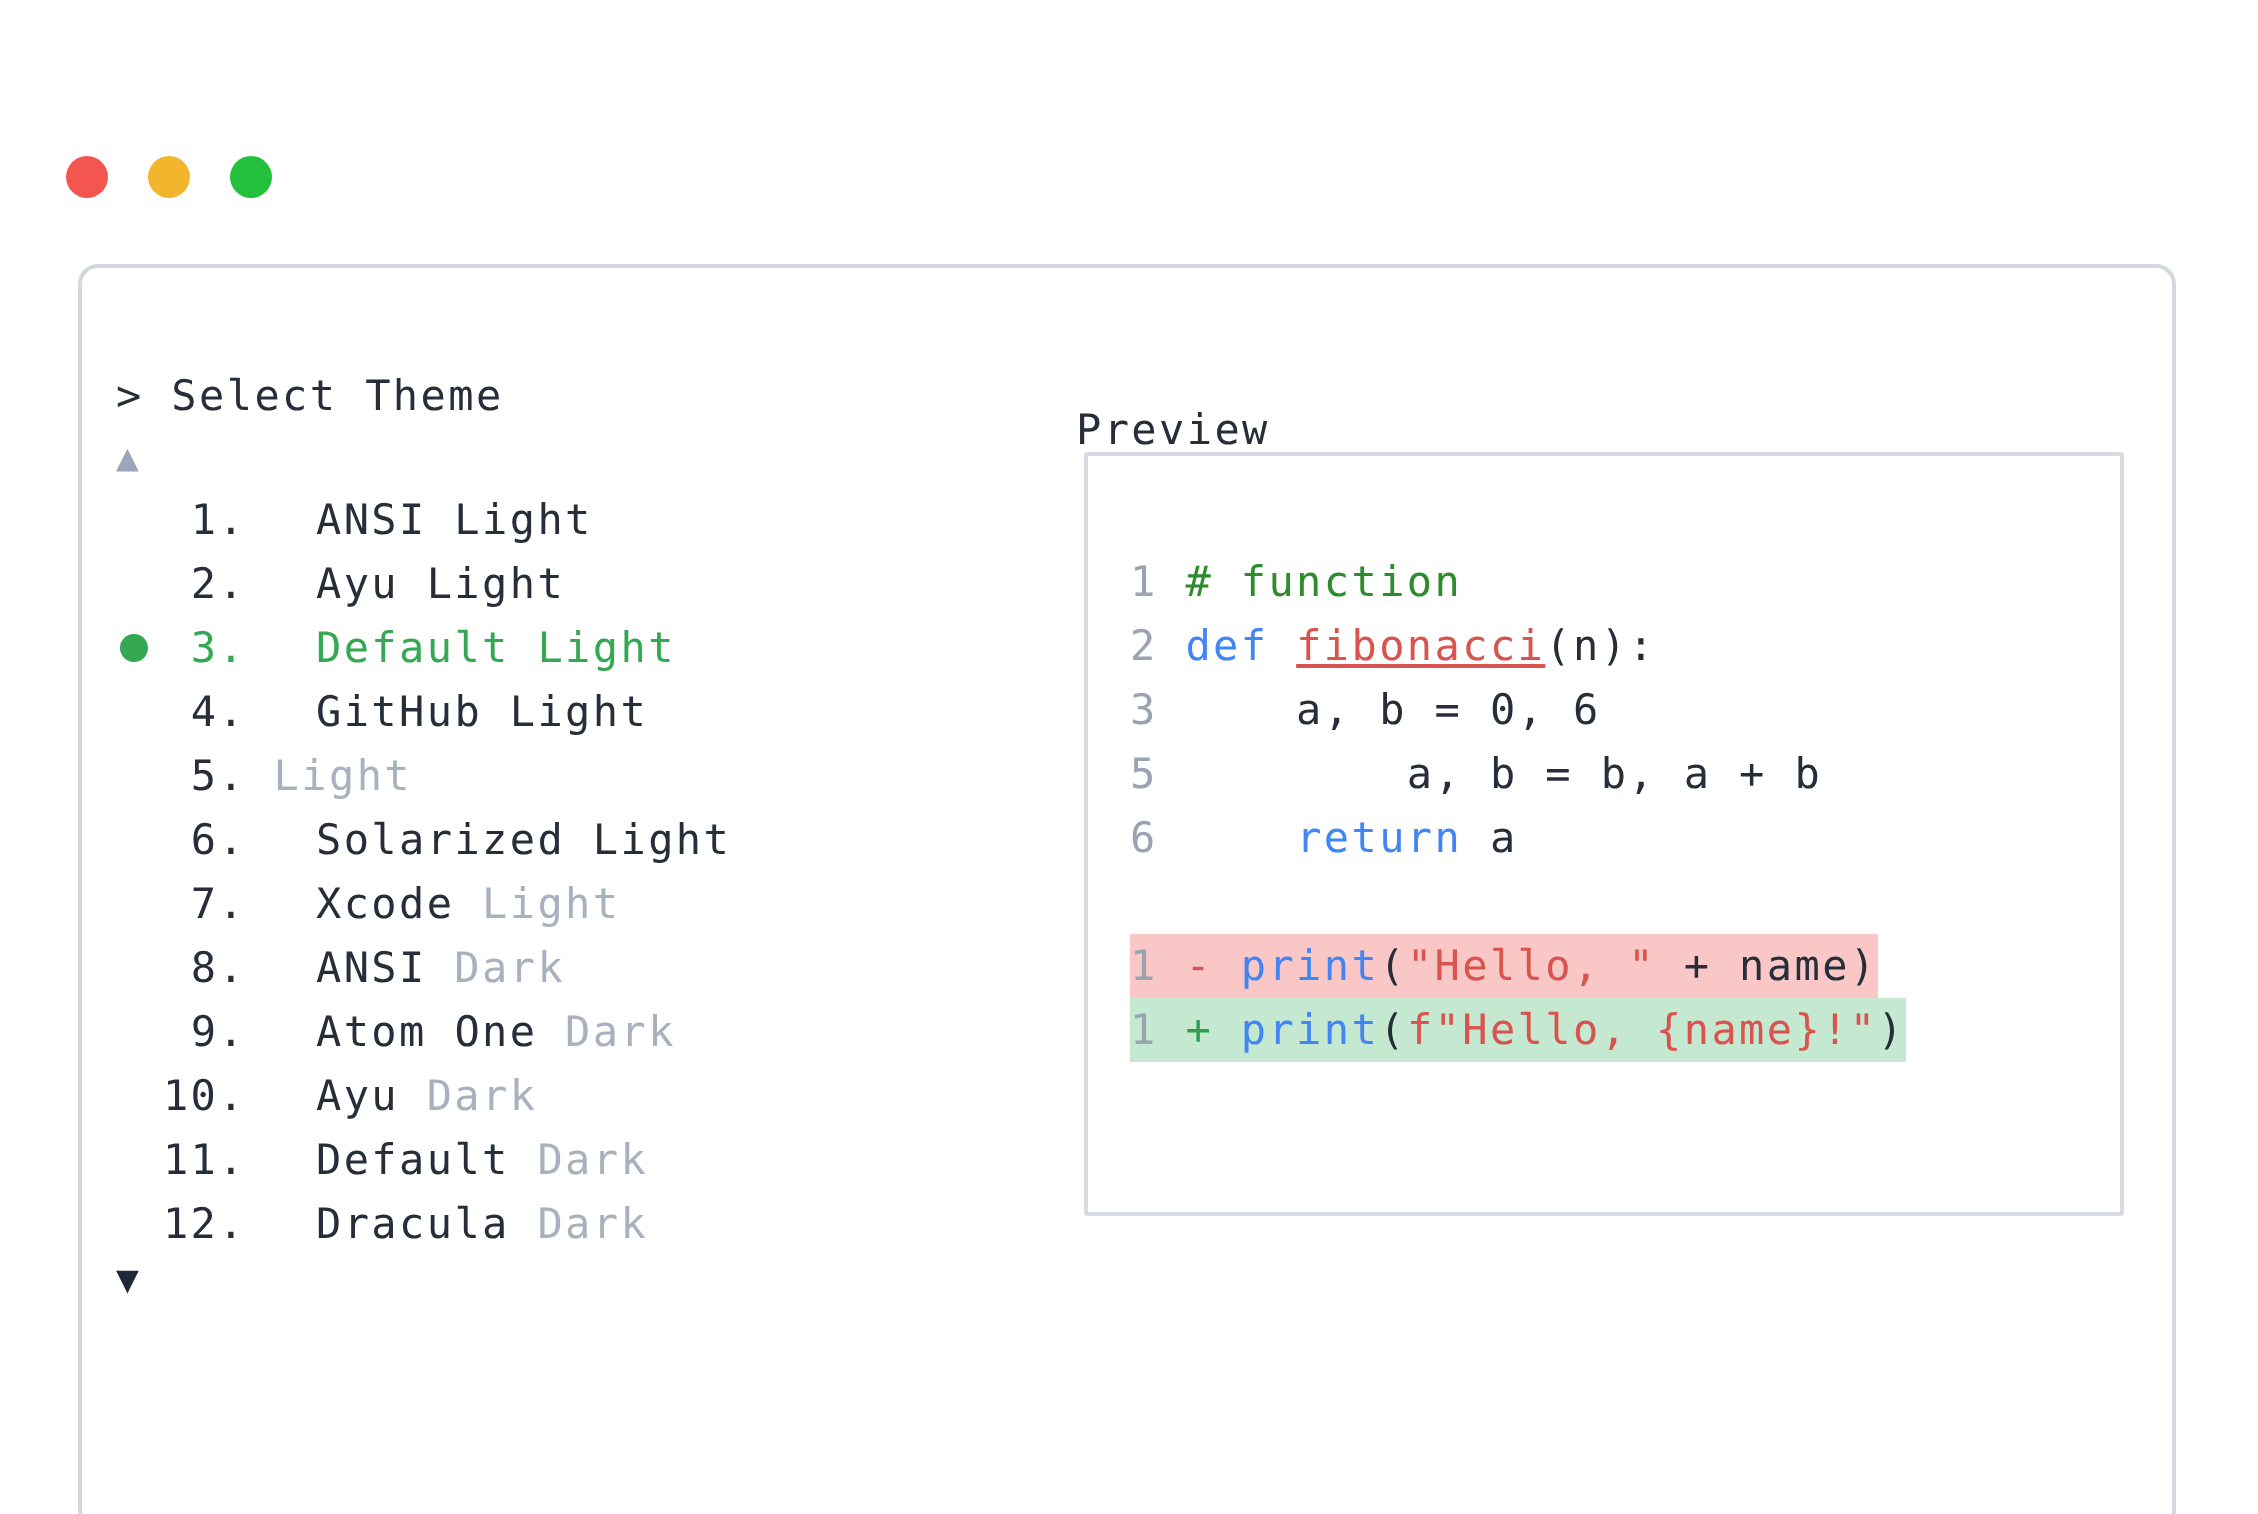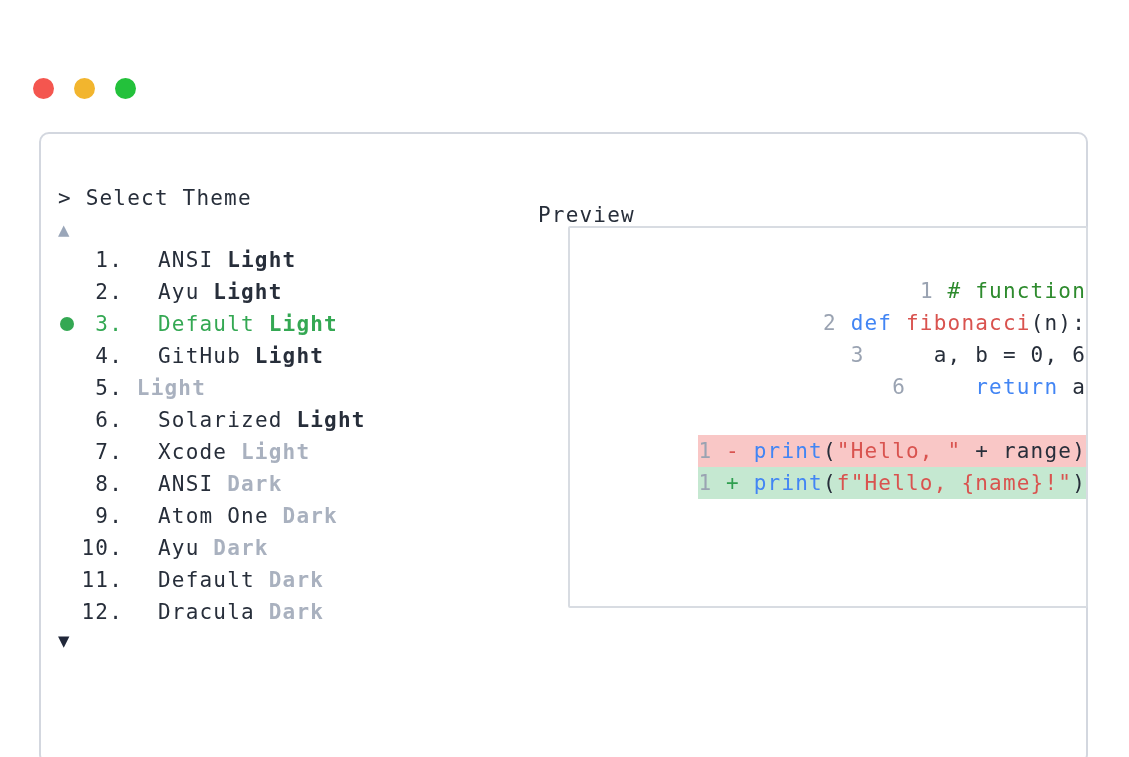--- a/index.html
+++ b/index.html
@@ -25,40 +25,40 @@
   .scroll-down { position:absolute; left:17px; top:490px; font-size:19px; color:var(--scroll-down); }
   .help { position:absolute; left:17px; top:555px; color:var(--text-muted); white-space:pre; }
 
   
   .theme-list { position:absolute; left:0; top:110px; right:520px; }
   .theme-row { display:flex; align-items:center; height:32px; padding-left:17px; }
   .marker { width:20px; display:flex; align-items:center; flex:none; }
   .sel-dot { width:14px; height:14px; border-radius:50%; background:var(--selected-green); margin-left:2px; }
   .num { width:45px; flex:none; text-align:right; white-space:pre; }
   .tname { margin-left:35px; white-space:pre; }
-  .variant { margin-left:13.8px; white-space:pre;font-weight:bold; }
+  .variant { margin-left:13.8px; white-space:pre; }
   .variant.muted { color:var(--text-muted); }
   .theme-row.selected .num,
   .theme-row.selected .tname,
   .theme-row.selected .variant { color:var(--selected-green); }
 
   
   .preview-box {
-    position:absolute; left:527px; top:92px; width:516px; height:378px;
-    border:2px solid var(--preview-border); border-radius:2px; background:#fff;text-align:right;
+    position:absolute; left:501px; top:92px; width:516px; height:378px;
+    border:2px solid var(--preview-border); border-radius:2px; background:#fff;
   }
   .code { position:absolute; left:21px; top:47px; right:0; }
   .code-line { height:32px; white-space:pre; }
   .code-inner { display:inline-block; height:32px; }
   .code-inner.removed { background:var(--diff-removed-bg); }
   .code-inner.added   { background:var(--diff-added-bg); }
   .ln { color:var(--line-number); }
   .tok-plain { color:var(--text-dark); }
   .tok-keyword { color:var(--syntax-keyword); }
-  .tok-function { color:var(--syntax-function); }
+  .tok-function { color:var(--syntax-function);text-decoration:underline; }
   .tok-string { color:var(--syntax-string); }
   .tok-comment { color:var(--syntax-comment); }
   .tok-removed-sign { color:var(--diff-removed-sign); }
   .tok-added-sign { color:var(--diff-added-sign); }
 </style>
 </head>
 <body>
 
 <div class="stage">
 
@@ -153,21 +153,22 @@
       </div>
 
     <div class="scroll-down">▼</div>
 
 
     <div class="preview-box">
       <div class="code">
           <div class="code-line"><span class="code-inner"><span class="ln">1</span> <span class="tok-comment"># function</span></span></div>
           <div class="code-line"><span class="code-inner"><span class="ln">2</span> <span class="tok-keyword">def</span><span class="tok-plain"> </span><span class="tok-function">fibonacci</span><span class="tok-plain">(n):</span></span></div>
           <div class="code-line"><span class="code-inner"><span class="ln">3</span> <span class="tok-plain">    a, b = 0, 6</span></span></div>
+          <div class="code-line"><span class="code-inner"><span class="ln">5</span> <span class="tok-plain">        a, b = b, a + b</span></span></div>
           <div class="code-line"><span class="code-inner"><span class="ln">6</span> <span class="tok-plain">    </span><span class="tok-keyword">return</span><span class="tok-plain"> a</span></span></div>
           <div class="code-line"><span class="code-inner"></span></div>
-          <div class="code-line"><span class="code-inner removed"><span class="ln">1</span> <span class="tok-removed-sign">-</span><span class="tok-plain"> </span><span class="tok-keyword">print</span><span class="tok-plain">(</span><span class="tok-string">"Hello, "</span><span class="tok-plain"> + range)</span></span></div>
+          <div class="code-line"><span class="code-inner removed"><span class="ln">1</span> <span class="tok-removed-sign">-</span><span class="tok-plain"> </span><span class="tok-keyword">print</span><span class="tok-plain">(</span><span class="tok-string">"Hello, "</span><span class="tok-plain"> + name)</span></span></div>
           <div class="code-line"><span class="code-inner added"><span class="ln">1</span> <span class="tok-added-sign">+</span><span class="tok-plain"> </span><span class="tok-keyword">print</span><span class="tok-plain">(</span><span class="tok-string">f"Hello, {name}!"</span><span class="tok-plain">)</span></span></div>
         </div>
     </div>
 
   </div>
 </div>
 
 </body></html>

